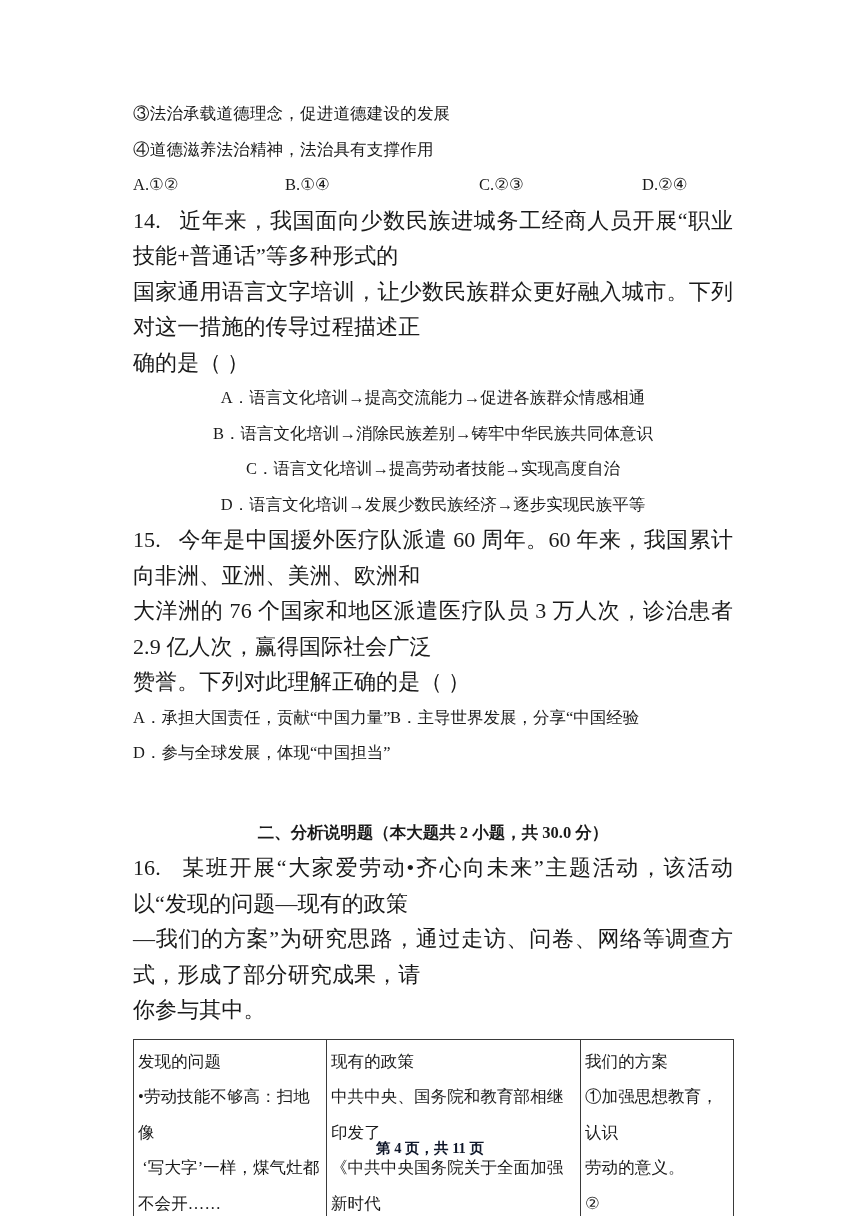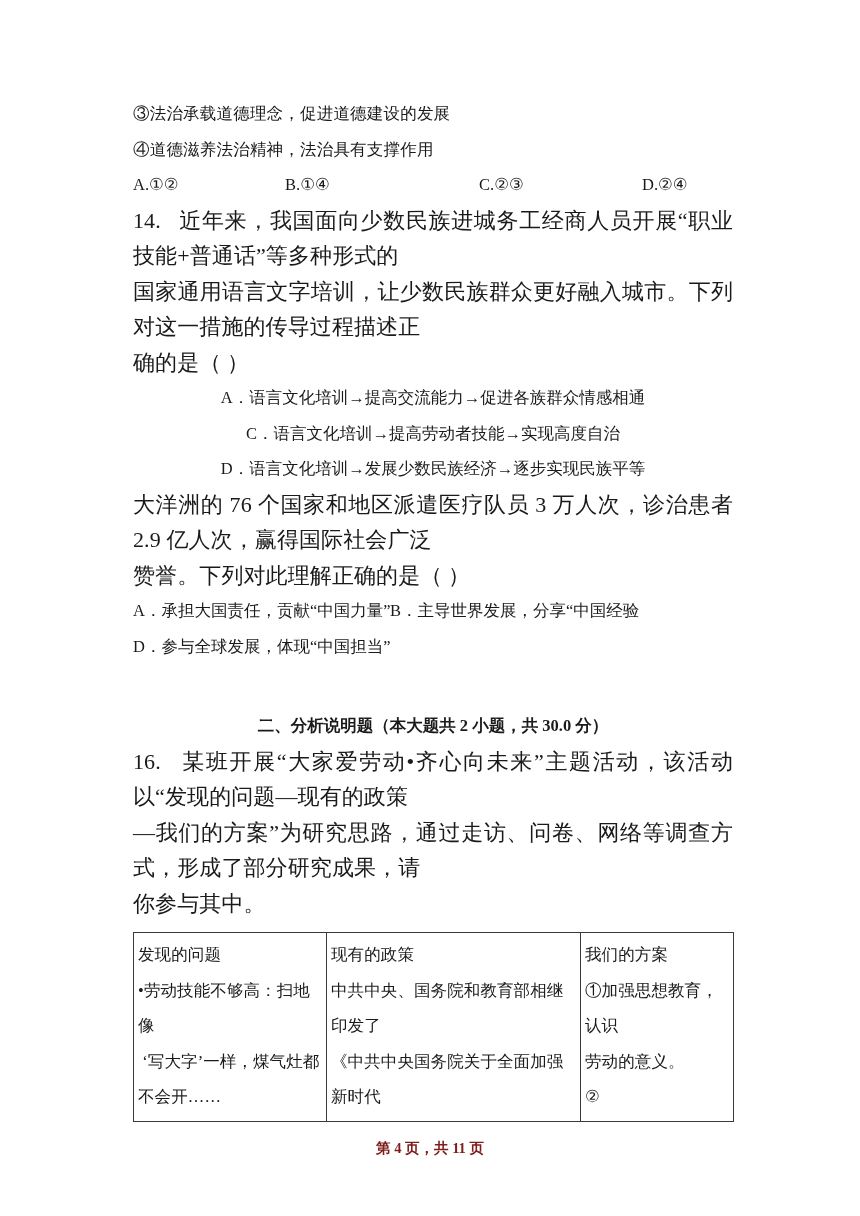--- a/index.html
+++ b/index.html
@@ -92,21 +92,21 @@
   .cell-pad-1 { padding-top: 40px; }
   .footer {
     position: absolute;
     left: 0;
     top: 1139px;
     width: 860px;
     text-align: center;
     font-size: 14.5px;
     font-weight: bold;
     font-family: "Liberation Serif", "DejaVu Serif", serif;
-    color: #7f1d1d;
+    color: #0f172a;
   }
 </style>
 </head>
 <body>
 
 <div class="page">
 
   <div class="content">
 
     <div class="line">③法治承载道德理念，促进道德建设的发展</div>
@@ -116,25 +116,27 @@
       <span class="opt">B.①④</span>
       <span class="opt">C.②③</span>
       <span class="opt">D.②④</span>
     </div>
 
     <div class="q-block">
       <div class="para"><span>14.</span>&nbsp;&nbsp;&nbsp;<span>近年来，我国面向少数民族进城务工经商人员开展“职业技能+普通话”等多种形式的</span></div>
       <div class="para">国家通用语言文字培训，让少数民族群众更好融入城市。下列对这一措施的传导过程描述正</div>
       <div class="para">确的是（      ）</div>
       <div class="opt-line">A．语言文化培训→提高交流能力→促进各族群众情感相通</div>
+      <div class="opt-line">B．语言文化培训→消除民族差别→铸牢中华民族共同体意识</div>
       <div class="opt-line">C．语言文化培训→提高劳动者技能→实现高度自治</div>
       <div class="opt-line">D．语言文化培训→发展少数民族经济→逐步实现民族平等</div>
     </div>
 
     <div class="q-block">
+      <div class="para"><span>15.</span>&nbsp;&nbsp;&nbsp;<span>今年是中国援外医疗队派遣 60 周年。60 年来，我国累计向非洲、亚洲、美洲、欧洲和</span></div>
       <div class="para">大洋洲的 76 个国家和地区派遣医疗队员 3 万人次，诊治患者 2.9 亿人次，赢得国际社会广泛</div>
       <div class="para">赞誉。下列对此理解正确的是（      ）</div>
       <div class="opt-row opts-2">
         <span class="opt">A．承担大国责任，贡献“中国力量”</span>
         <span class="opt">B．主导世界发展，分享“中国经验</span>
       </div>
       <div class="opt-row opts-2">
         <span class="opt">D．参与全球发展，体现“中国担当”</span>
       </div>
     </div>

